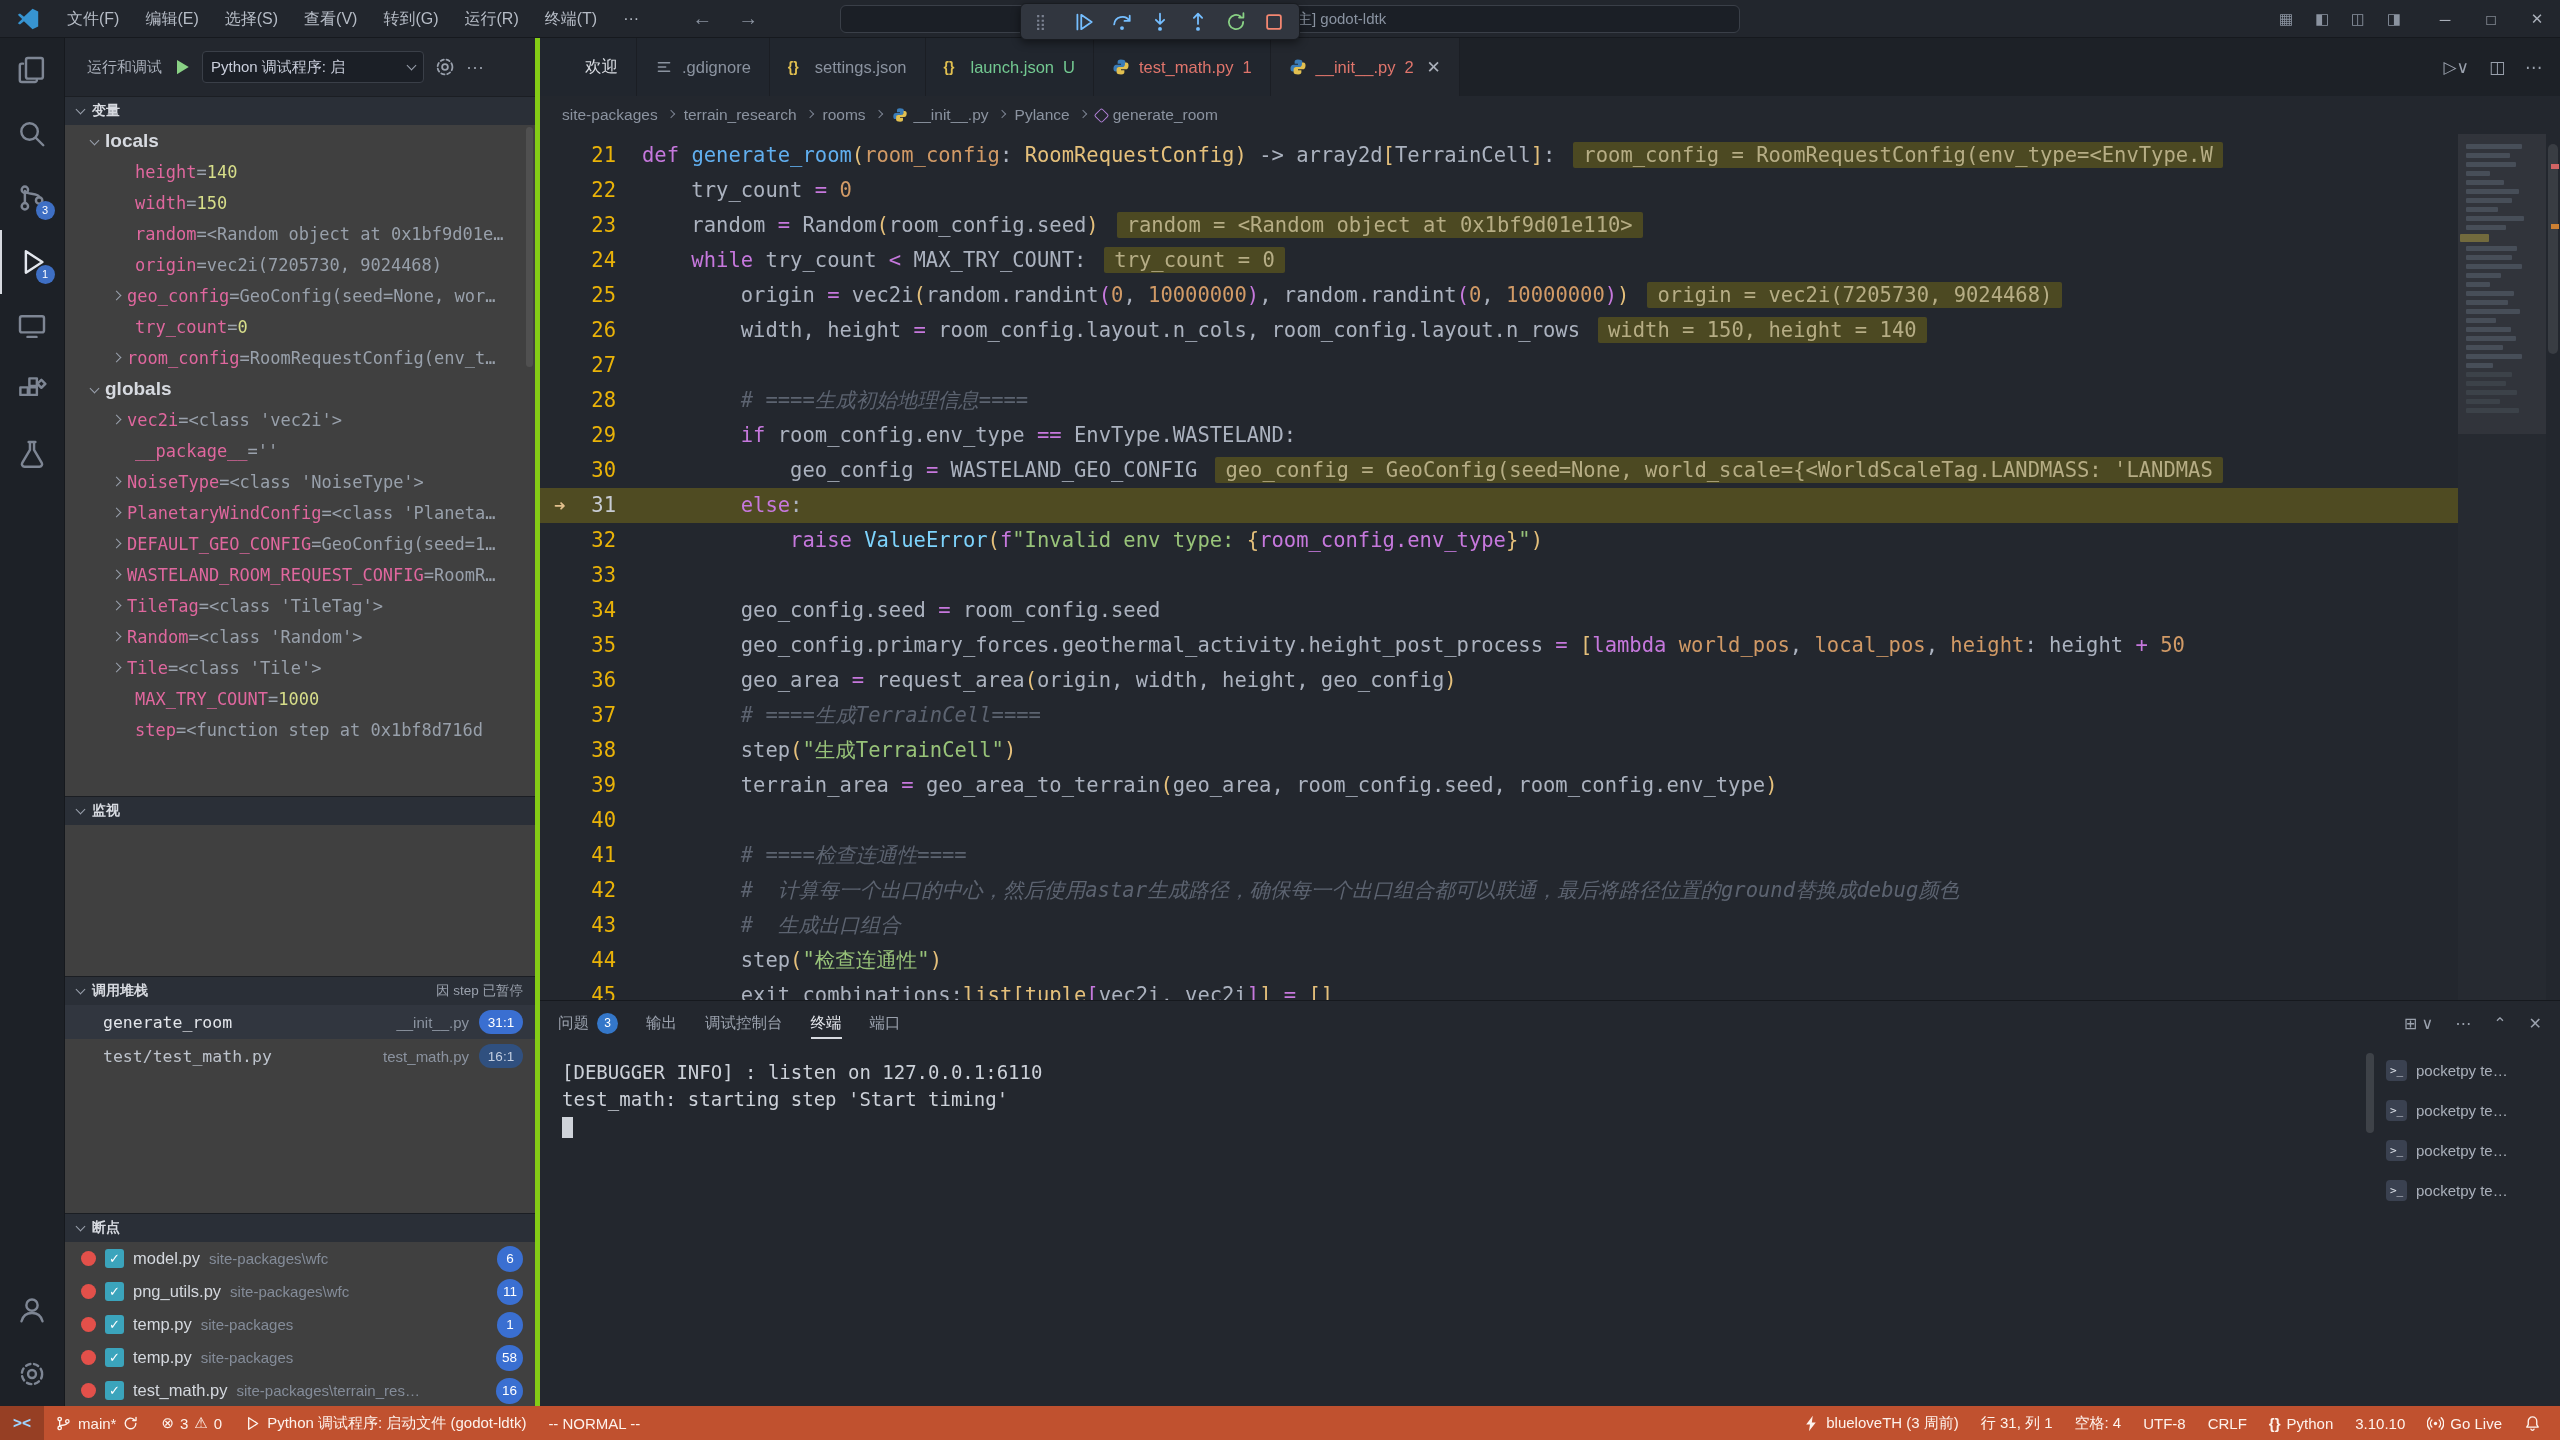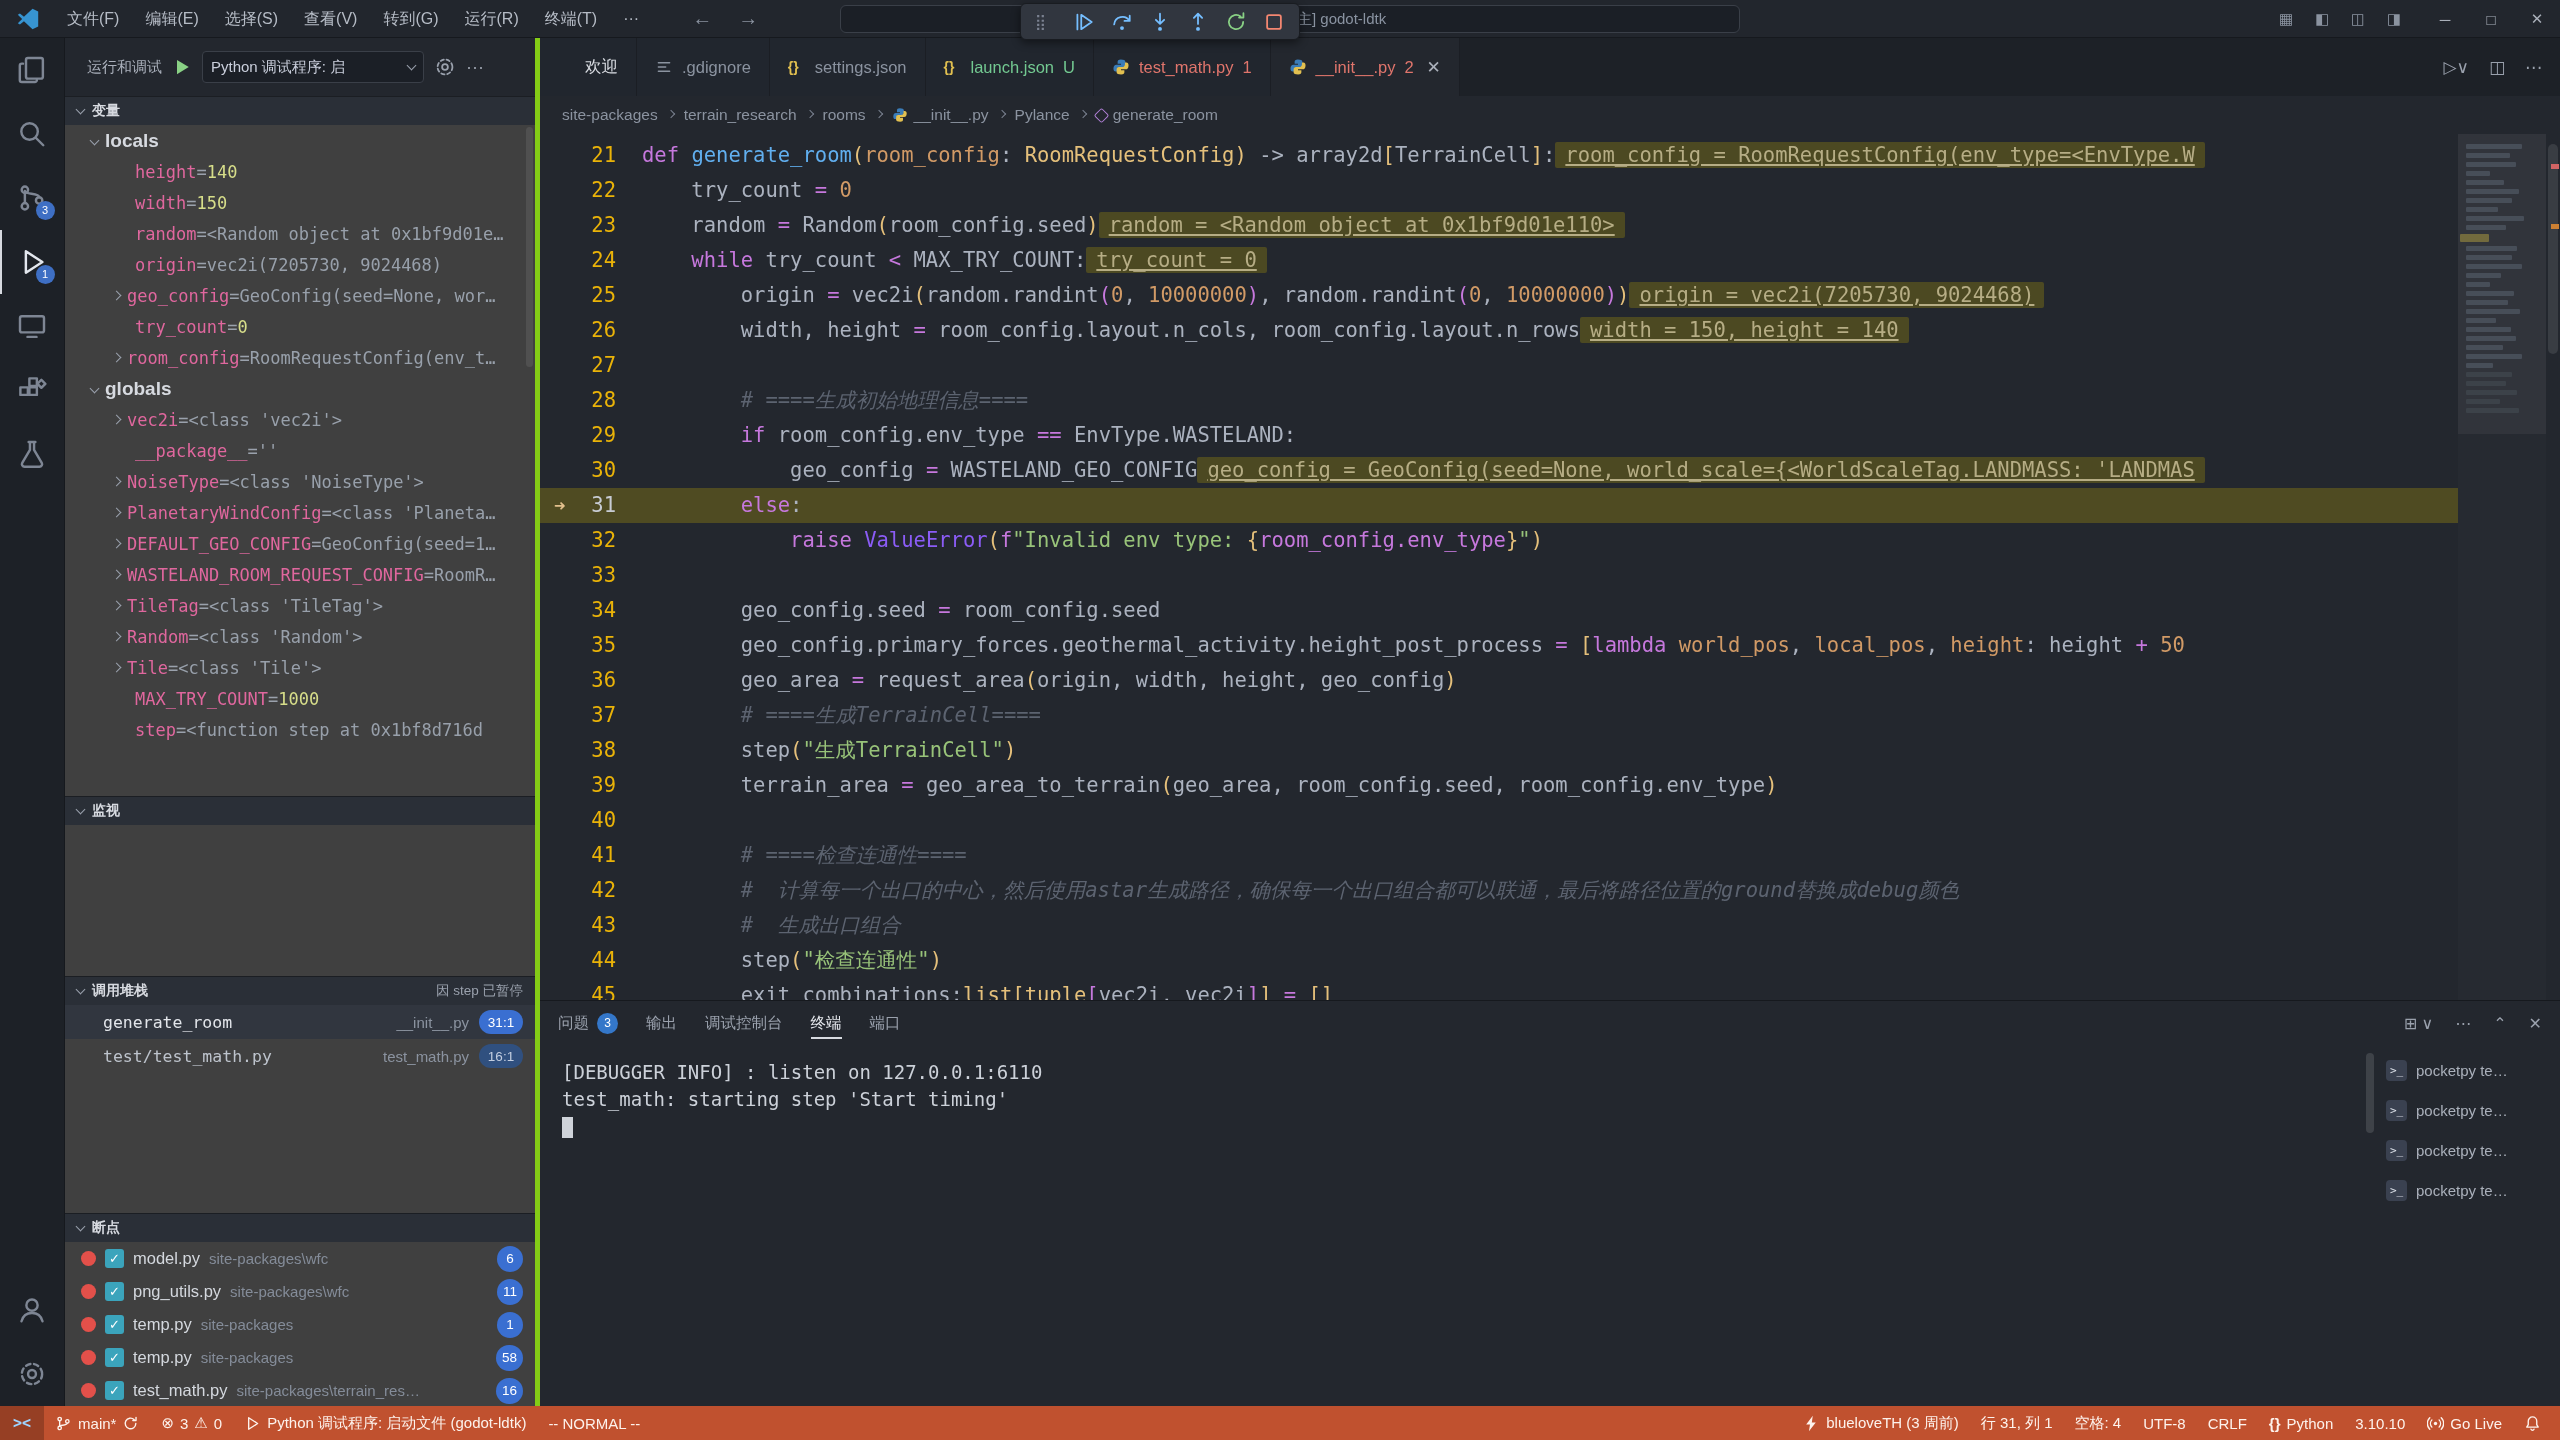--- a/index.html
+++ b/index.html
@@ -107,22 +107,22 @@
   .code-area { flex:1; position:relative; overflow:hidden; background:#23272e; }
   .code-scroll { position:absolute; inset:0 14px 0 0; overflow:hidden; padding-top:4px;}
   .cline { height:35px; line-height:35px; display:flex; white-space:pre; font-family:"DejaVu Sans Mono",monospace; font-size:20.5px;}
   .cline .gut { width:102px; flex:none; text-align:right; padding-right:26px; color:#eab308; position:relative;}
   .cline.current { background:#4f4b22; }
   .cline.current .gut { color:#c8ccd4; }
   .cur-arrow { position:absolute; left:14px; top:0; color:#e2c08d; font-size:19px;}
   .ctext { flex:1; overflow:hidden; }
   .tok-kw{color:#c678dd;} .tok-fn{color:#61afef;} .tok-type{color:#e5c07b;} .tok-param{color:#d19a66;}
   .tok-num{color:#d19a66;} .tok-str{color:#98c379;} .tok-cmt{color:#5c6370;font-style:italic;}
-  .tok-builtin{color:#8b5cf6;} .tok-txt{color:#abb2bf;} .tok-p1{color:#e5c07b;} .tok-p2{color:#c678dd;}
-  .hint { background:#4c4922; color:#b6ad85; padding:1px 10px; border-radius:2px;text-decoration:underline;}
+  .tok-builtin{color:#7dd3fc;} .tok-txt{color:#abb2bf;} .tok-p1{color:#e5c07b;} .tok-p2{color:#c678dd;}
+  .hint { background:#4c4922; color:#b6ad85; padding:1px 10px; margin-left:18px; border-radius:2px;}
   .minimap { position:absolute; top:0; right:14px; width:88px; bottom:0; background:#262a31; padding-top:6px;}
   .mm-bar { height:5px; margin:4px 10px 0 8px; background:#3e4550; border-radius:1px;}
   .mm-cur { background:#6b6333; margin:4px 2px 0 2px; height:8px;}
   .mm-slider { position:absolute; left:0; right:0; top:0; height:300px; background:#ffffff0d;}
   .scrollbar-v { position:absolute; top:0; right:0; width:14px; bottom:0; background:#23272e;}
   .sv-thumb { position:absolute; top:10px; left:2px; width:10px; height:210px; background:#ffffff1a; border-radius:5px;}
   .sv-mark { position:absolute; right:1px; width:8px; height:5px; }
 
   
   .panel { height:406px; border-top:1px solid #16191e; display:flex; flex-direction:column; background:#23272e; flex:none;}

